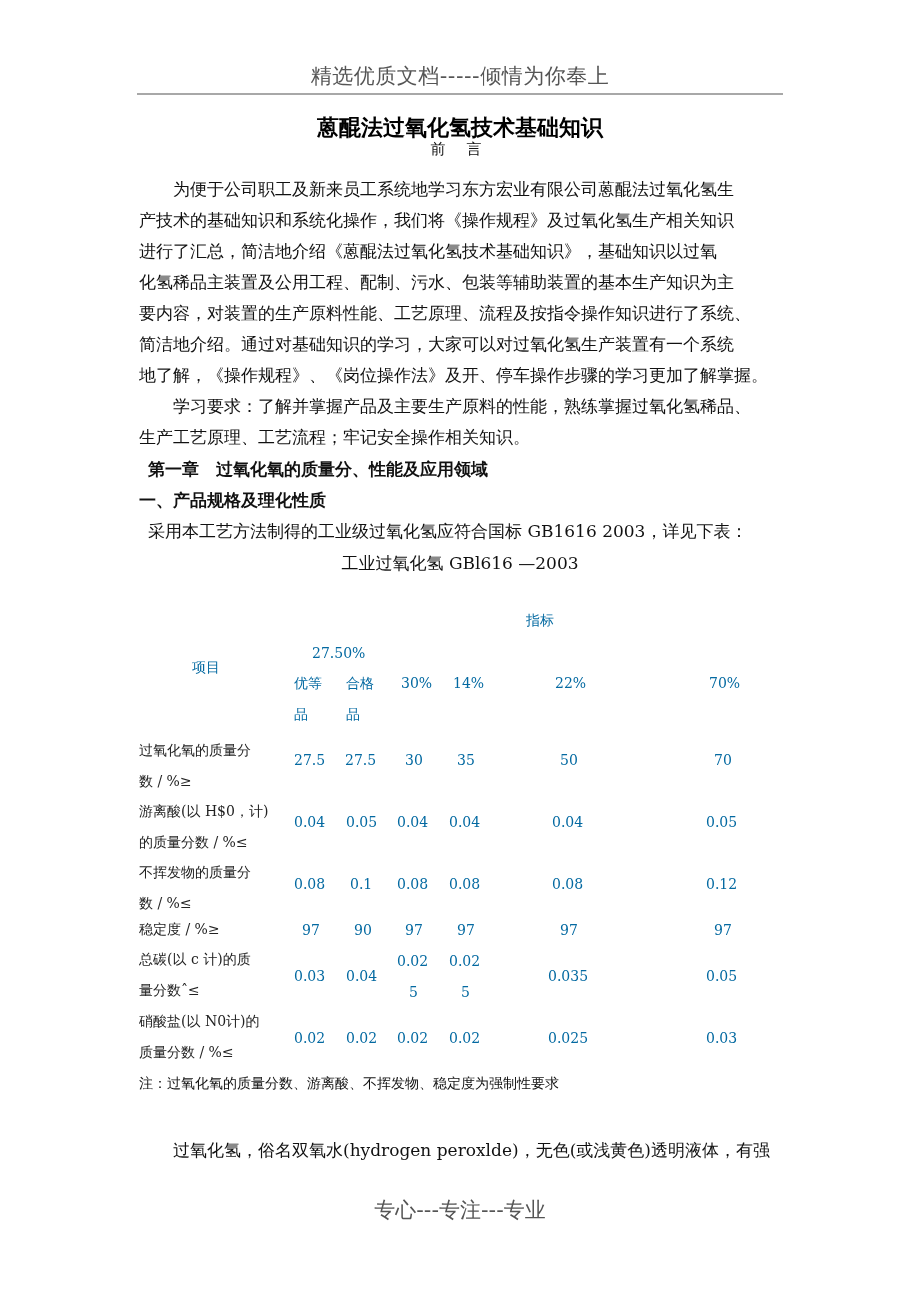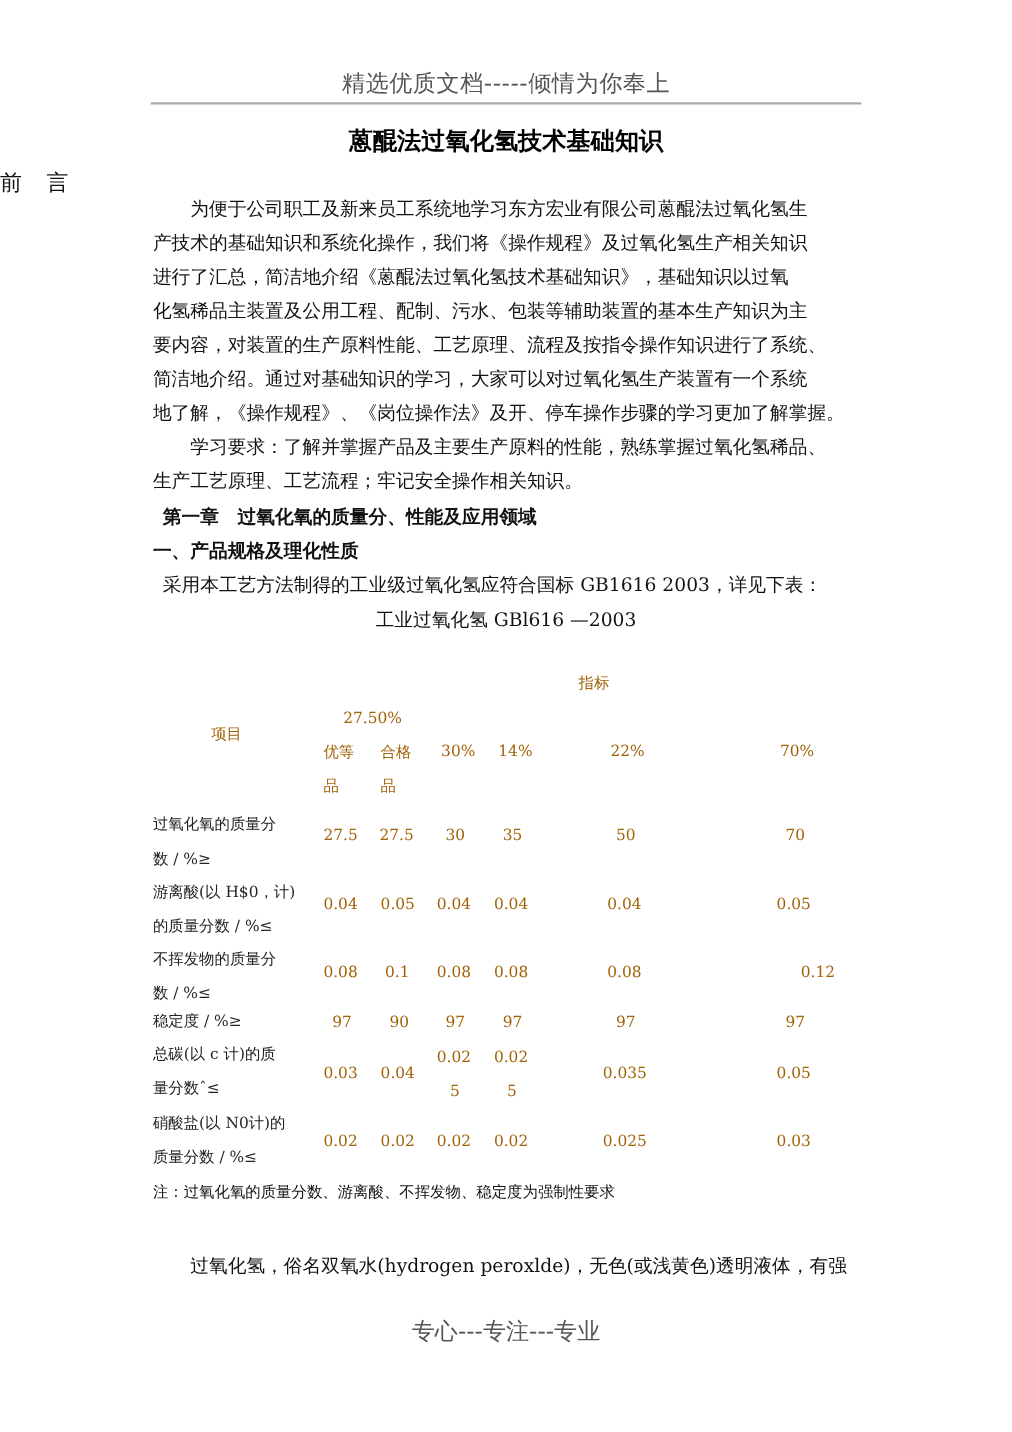--- a/index.html
+++ b/index.html
@@ -5,24 +5,24 @@
     html, body { margin: 0; padding: 0; background: #ffffff; }
     body { width: 920px; height: 1302px; position: relative; overflow: hidden;
            font-family: "DejaVu Serif", "Liberation Serif", serif; color: #111; }
     .abs { position: absolute; }
     .header-text { left: 0; width: 920px; top: 62px; text-align: center;
                    font-family: "DejaVu Sans", "Liberation Sans", sans-serif;
                    font-size: 21px; color: #555; letter-spacing: 0.5px; }
     .header-rule { left: 137px; top: 93px; width: 646px; height: 0; border-top: 2px solid #a8a8a8; }
     .title { left: 0; width: 920px; top: 113px; text-align: center; font-weight: bold;
              font-family: "DejaVu Sans", "Liberation Sans", sans-serif; font-size: 22px; color: #000; }
-    .preface { left: 0; width: 920px; top: 153px; text-align: left; font-size: 20px; letter-spacing: 8px; }
+    .preface { left: 0; width: 920px; top: 140px; text-align: center; font-size: 15px; letter-spacing: 8px; }
     .line { position: absolute; left: 139px; font-size: 17px; white-space: nowrap; }
     .h1 { font-weight: bold; font-family: "DejaVu Sans", "Liberation Sans", sans-serif; font-size: 17px; }
-    .tcell { position: absolute; font-size: 14px; white-space: nowrap; color: #a16207; }
+    .tcell { position: absolute; font-size: 14px; white-space: nowrap; color: #0369a1; }
     .tlabel { position: absolute; left: 139px; font-size: 14px; line-height: 31px; white-space: nowrap; color: #222; }
     .note { left: 139px; top: 1075px; font-size: 14px; white-space: nowrap; }
     .footer-text { left: 0; width: 920px; top: 1196px; text-align: center;
                    font-family: "DejaVu Sans", "Liberation Sans", sans-serif; font-size: 21px; color: #555; }
   </style>
 </head>
 <body>
 
 <div class="abs header-text">精选优质文档-----倾情为你奉上</div>
 <div class="abs header-rule"></div>
@@ -82,21 +82,21 @@
   <div class="tcell" style="left:552px;top:814px">0.04</div>
   <div class="tcell" style="left:706px;top:814px">0.05</div>
 
   <div class="tlabel" style="top:857px">不挥发物的质量分</div>
   <div class="tlabel" style="top:888px">数 / %≤</div>
   <div class="tcell" style="left:294px;top:876px">0.08</div>
   <div class="tcell" style="left:350px;top:876px">0.1</div>
   <div class="tcell" style="left:397px;top:876px">0.08</div>
   <div class="tcell" style="left:449px;top:876px">0.08</div>
   <div class="tcell" style="left:552px;top:876px">0.08</div>
-  <div class="tcell" style="left:728px;top:876px">0.12</div>
+  <div class="tcell" style="left:706px;top:876px">0.12</div>
 
   <div class="tlabel" style="top:914px">稳定度 / %≥</div>
   <div class="tcell" style="left:302px;top:922px">97</div>
   <div class="tcell" style="left:354px;top:922px">90</div>
   <div class="tcell" style="left:405px;top:922px">97</div>
   <div class="tcell" style="left:457px;top:922px">97</div>
   <div class="tcell" style="left:560px;top:922px">97</div>
   <div class="tcell" style="left:714px;top:922px">97</div>
 
   <div class="tlabel" style="top:944px">总碳(以 c 计)的质</div>

